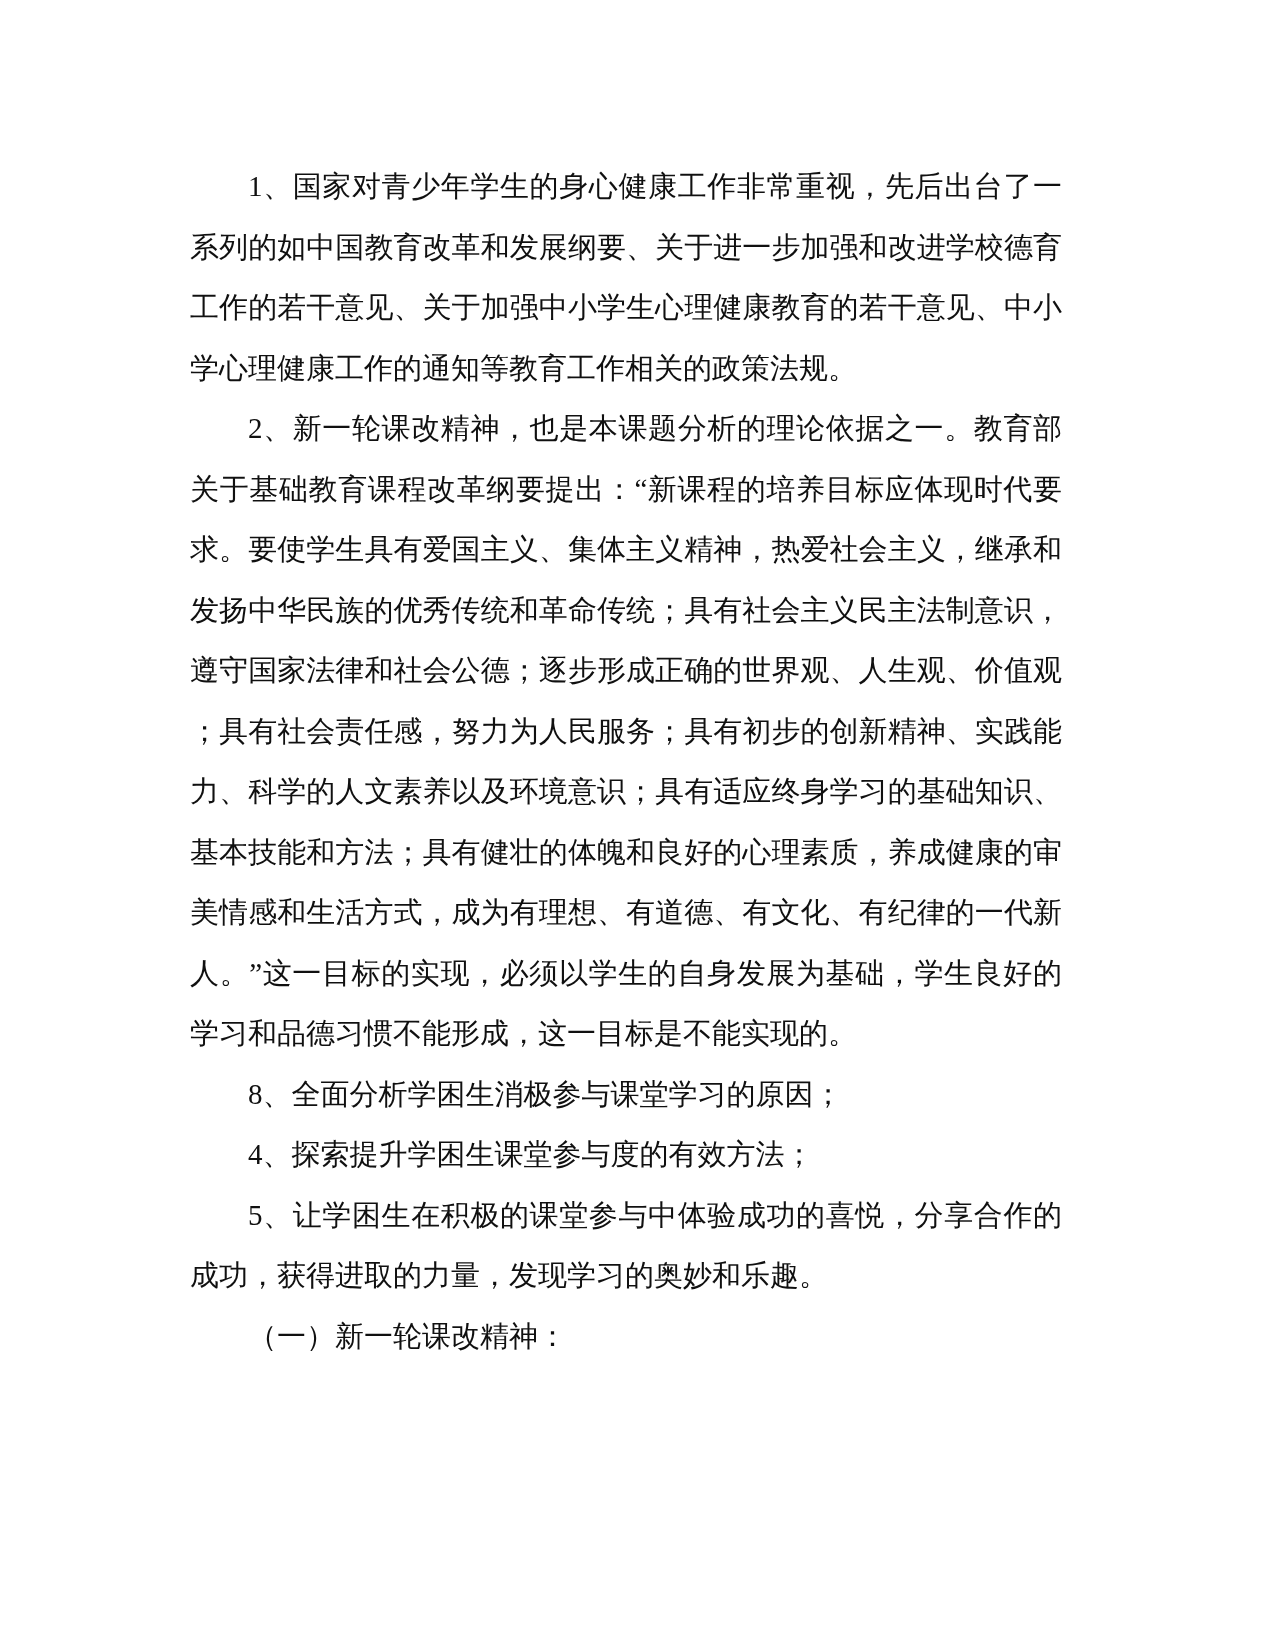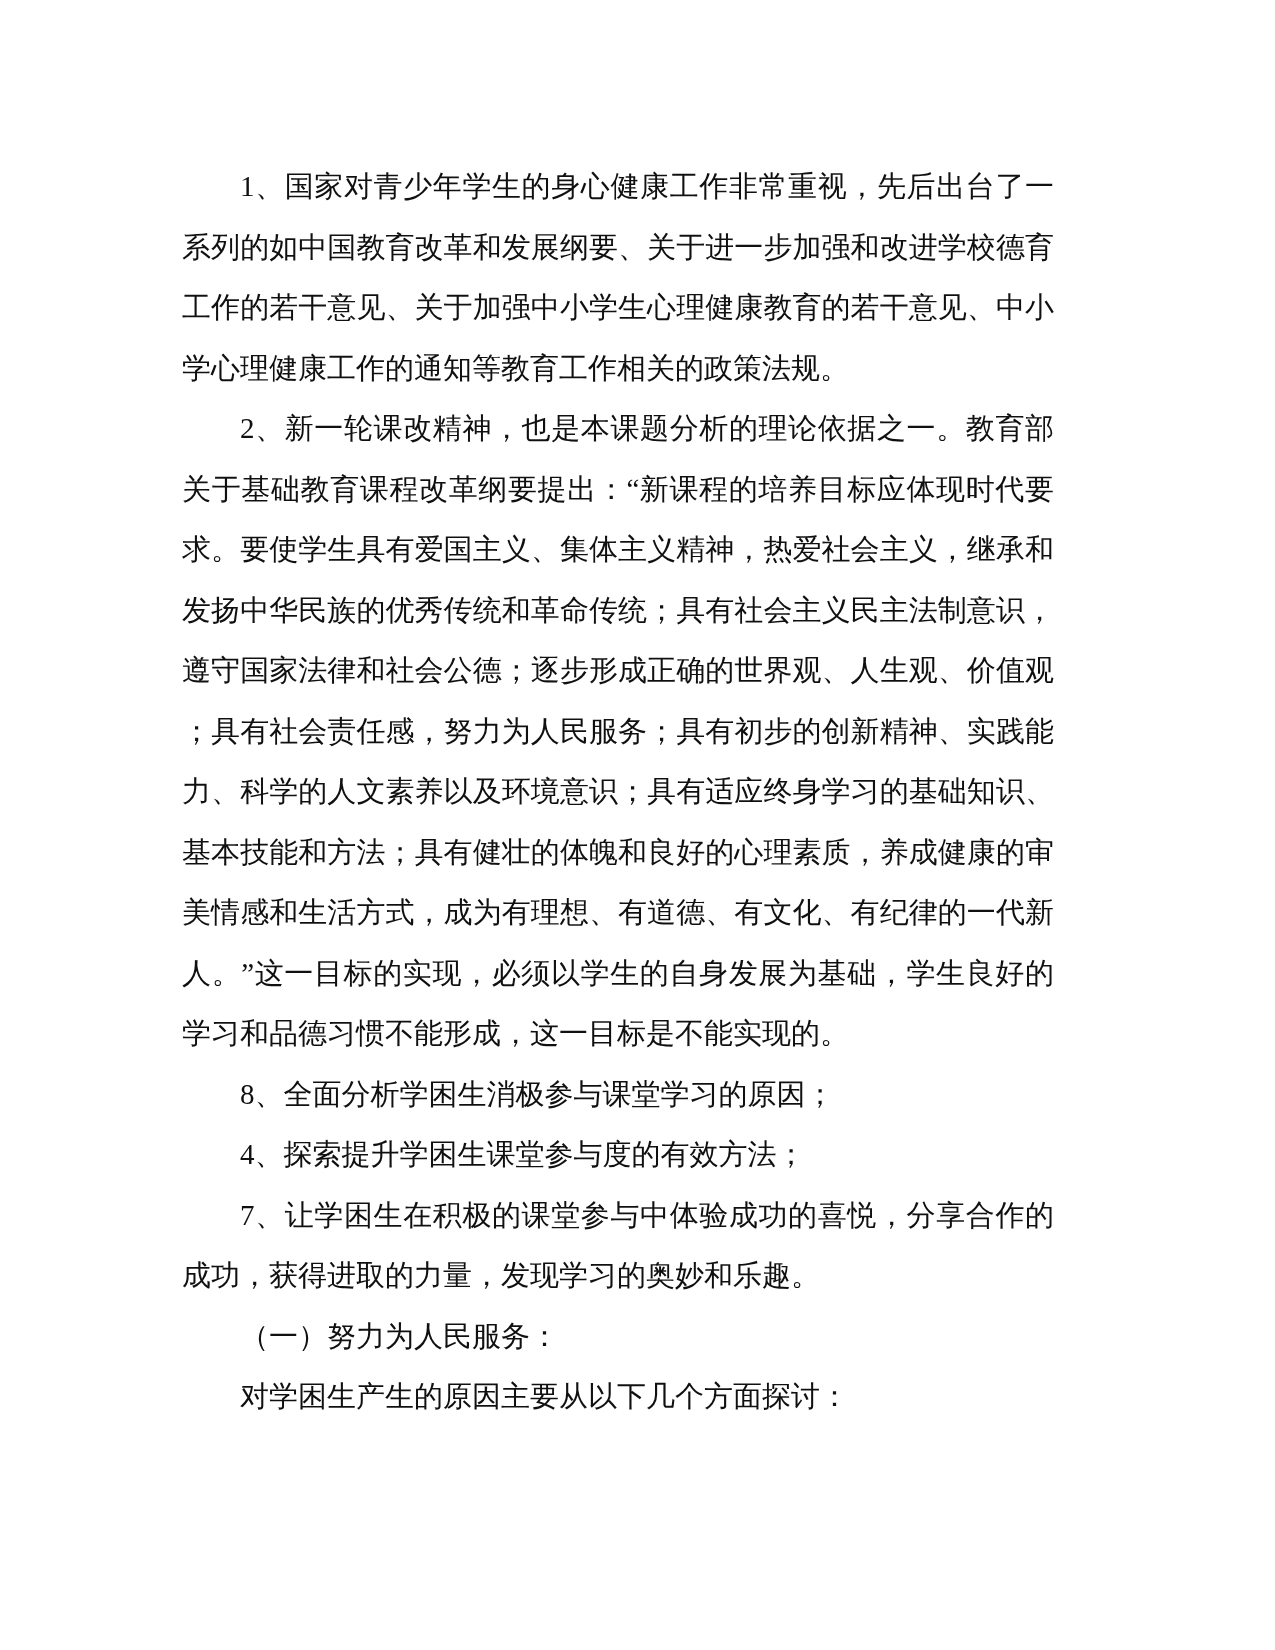--- a/index.html
+++ b/index.html
@@ -9,21 +9,21 @@
   }
   .page {
     position: relative;
     width: 1275px;
     height: 1650px;
     background: #ffffff;
     overflow: hidden;
   }
   .doc-content {
     position: absolute;
-    left: 182px;
+    left: 190px;
     top: 156px;
     width: 872px;
   }
   .para {
     margin: 0;
     padding: 0;
     font-family: "Liberation Serif", "DejaVu Serif", serif;
     font-size: 29px;
     line-height: 60.5px;
     color: #101010;
@@ -38,17 +38,16 @@
 </style>
 </head>
 <body>
 
 <div class="page">
   <div class="doc-content">
     <p class="para">1、国家对青少年学生的身心健康工作非常重视，先后出台了一系列的如中国教育改革和发展纲要、关于进一步加强和改进学校德育工作的若干意见、关于加强中小学生心理健康教育的若干意见、中小学心理健康工作的通知等教育工作相关的政策法规。</p>
     <p class="para">2、新一轮课改精神，也是本课题分析的理论依据之一。教育部关于基础教育课程改革纲要提出：“新课程的培养目标应体现时代要求。要使学生具有爱国主义、集体主义精神，热爱社会主义，继承和发扬中华民族的优秀传统和革命传统；具有社会主义民主法制意识，遵守国家法律和社会公德；逐步形成正确的世界观、人生观、价值观；具有社会责任感，努力为人民服务；具有初步的创新精神、实践能力、科学的人文素养以及环境意识；具有适应终身学习的基础知识、基本技能和方法；具有健壮的体魄和良好的心理素质，养成健康的审美情感和生活方式，成为有理想、有道德、有文化、有纪律的一代新人。”这一目标的实现，必须以学生的自身发展为基础，学生良好的学习和品德习惯不能形成，这一目标是不能实现的。</p>
     <p class="para">8、全面分析学困生消极参与课堂学习的原因；</p>
     <p class="para">4、探索提升学困生课堂参与度的有效方法；</p>
-    <p class="para">7、让学困生在积极的课堂参与中体验成功的喜悦，分享合作的成功，获得进取的力量，发现学习的奥妙和乐趣。</p>
-    <p class="para">（一）努力为人民服务：</p>
-    <p class="para">对学困生产生的原因主要从以下几个方面探讨：</p>
+    <p class="para">5、让学困生在积极的课堂参与中体验成功的喜悦，分享合作的成功，获得进取的力量，发现学习的奥妙和乐趣。</p>
+    <p class="para">（一）新一轮课改精神：</p>
   </div>
 </div>
 
 </body></html>

